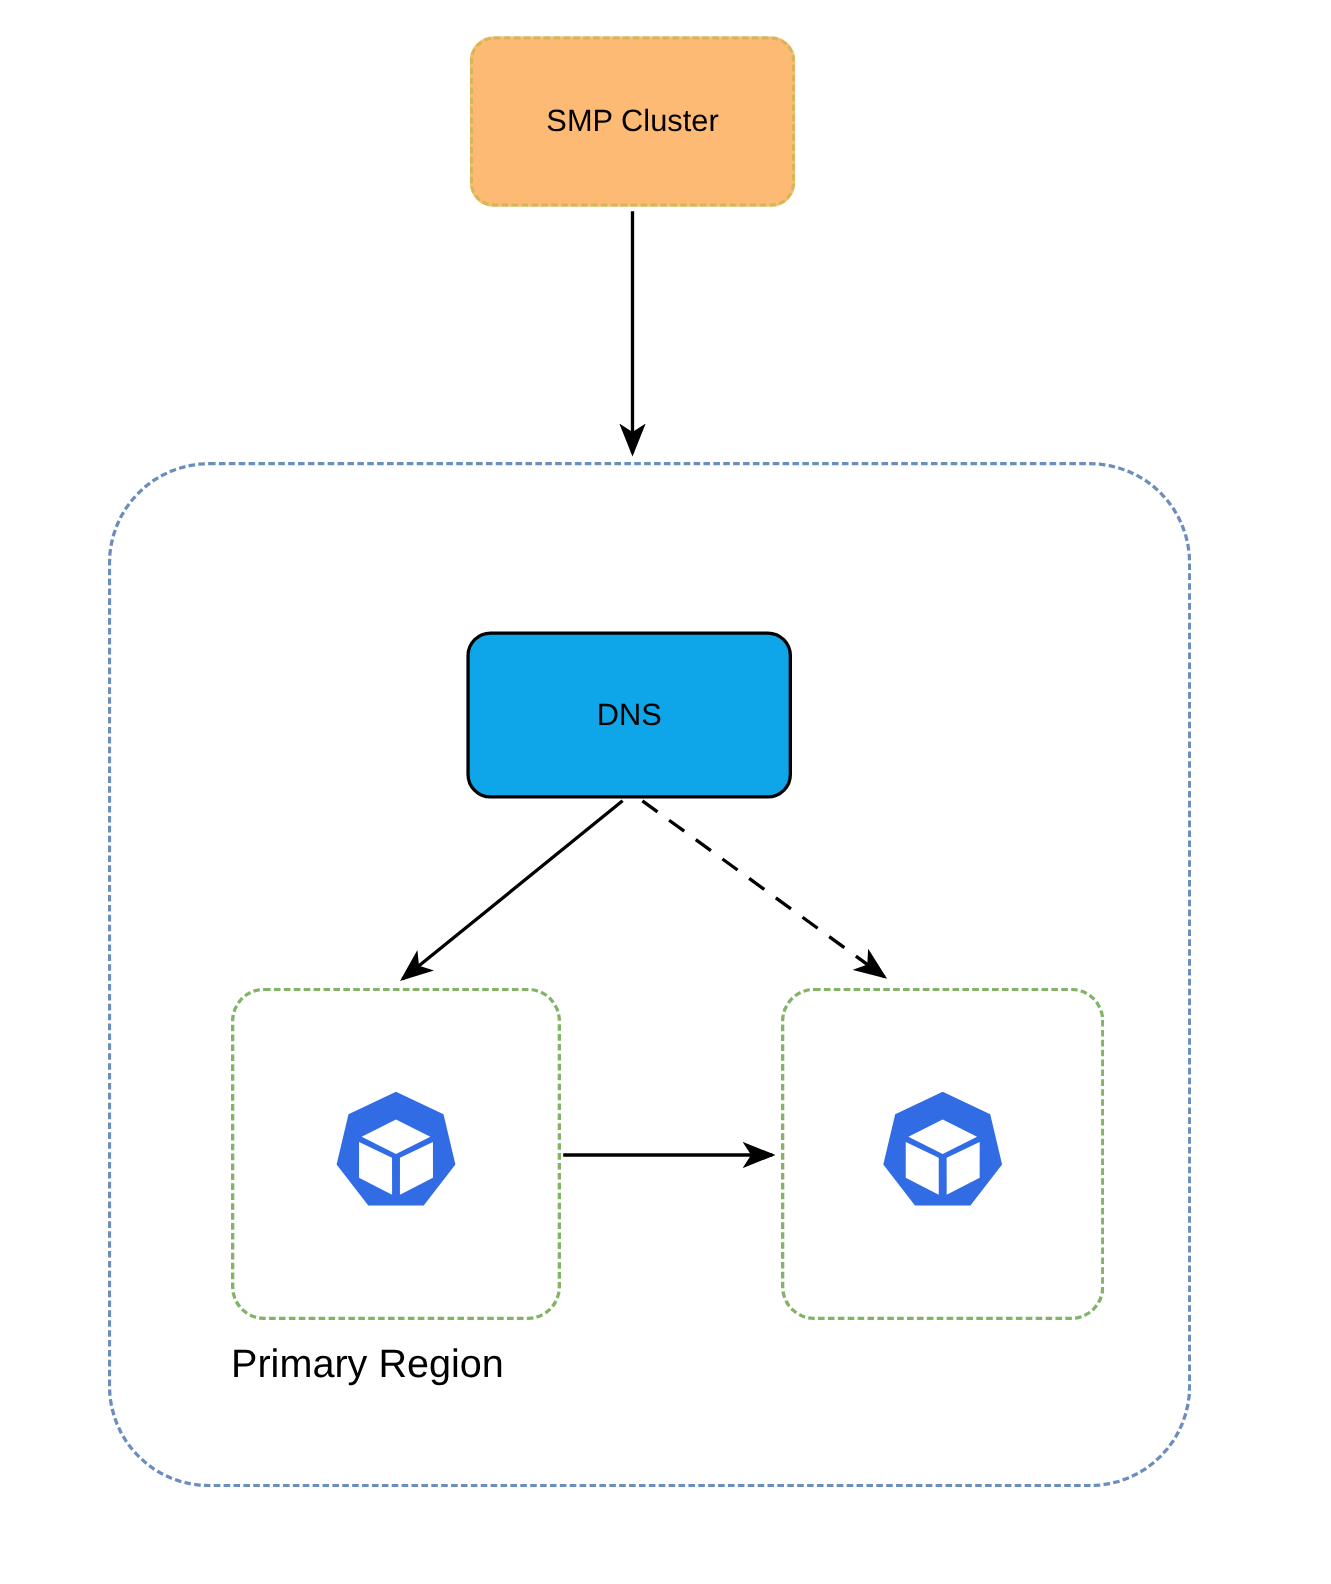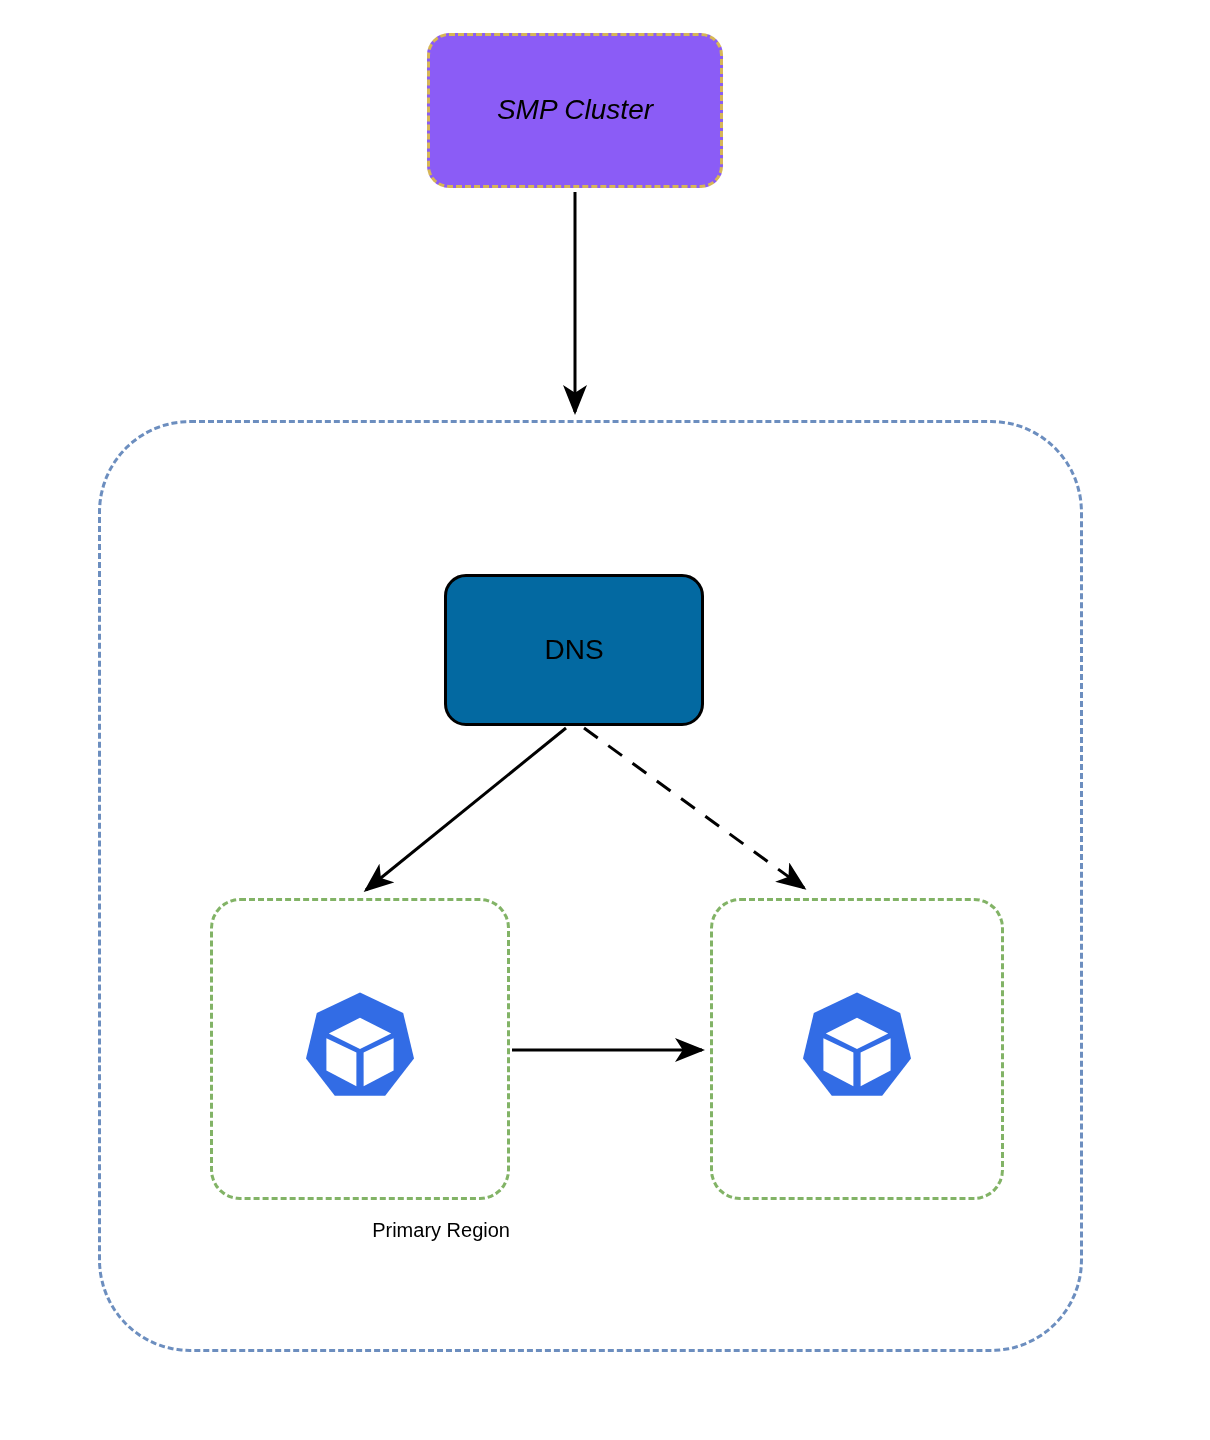--- a/index.html
+++ b/index.html
@@ -41,43 +41,41 @@
     white-space: nowrap;
   }
 
   #smp-cluster {
     left: 427px;
     top: 33px;
     width: 296px;
     height: 155px;
     border: 3px dashed #d6b656;
     border-radius: 22px;
-    background: #8b5cf6;
-    font-style: italic;
+    background: #fdba74;
   }
 
   #outer-boundary {
     left: 98px;
     top: 420px;
     width: 985px;
     height: 932px;
     border: 3px dashed #6c8ebf;
     border-radius: 92px;
     background: transparent;
   }
 
   #dns-node {
     left: 424px;
     top: 574px;
-    width: 260px;
+    width: 296px;
     height: 152px;
     border: 3px solid #000000;
     border-radius: 22px;
-    background: #0369a1;
-    margin-left: 20px;
+    background: #0ea5e9;
   }
 
   .region-box {
     position: absolute;
     box-sizing: border-box;
     border: 3px dashed #82b366;
     border-radius: 30px;
     background: transparent;
   }
   #primary-region-box {
@@ -96,23 +94,23 @@
   .k8s-logo {
     position: absolute;
     width: 120px;
     height: 120px;
   }
   #primary-k8s-logo { left: 300px; top: 989px; }
   #secondary-k8s-logo { left: 797px; top: 989px; }
 
   .region-caption {
     position: absolute;
-    font-size: 20px;
+    font-size: 36px;
     color: #000000;
-    text-align: right;
+    text-align: left;
     white-space: nowrap;
   }
   #primary-region-caption { left: 210px; top: 1219px; width: 300px; }
   #secondary-region-caption { left: 707px; top: 1219px; width: 300px; }
 </style>
 </head>
 <body>
 
 <div id="canvas">
 

